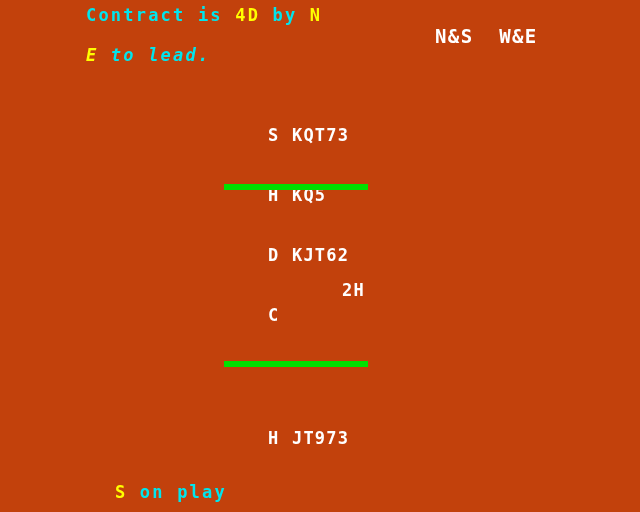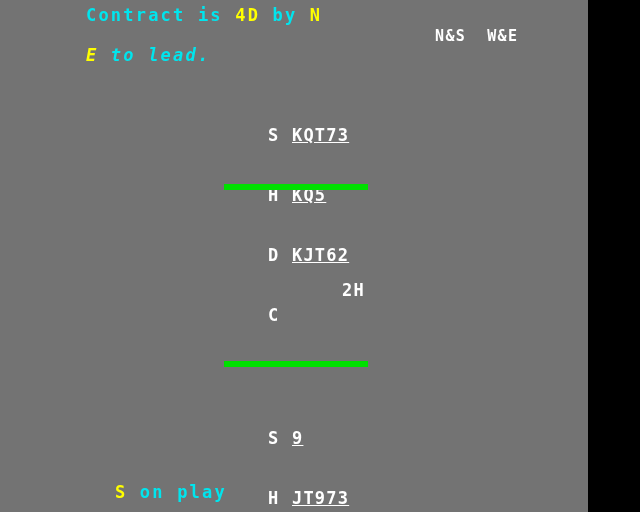--- a/index.html
+++ b/index.html
@@ -3,23 +3,23 @@
 <meta charset="utf-8">
 <title>Bridge</title>
 <style>
   html, body {
     margin: 0;
     padding: 0;
     background: #000000;
   }
   #screen {
     position: relative;
-    width: 588px;
+    width: 640px;
     height: 512px;
-    background: #737373;
+    background: #c2410c;
     overflow: hidden;
     font-family: "DejaVu Sans Mono", "Liberation Mono", monospace;
     -webkit-font-smoothing: none;
     font-smooth: never;
   }
   .abs { position: absolute; white-space: pre; }
 
   
   .t-main {
     font-size: 17px;
@@ -27,39 +27,39 @@
     letter-spacing: 2.2px;
     font-weight: 700;
   }
   .t-hand {
     font-size: 17px;
     line-height: 20px;
     letter-spacing: 1.2px;
     font-weight: 700;
   }
   .t-small {
-    font-size: 15px;
+    font-size: 19px;
     line-height: 18px;
     letter-spacing: 1.4px;
     font-weight: 700;
   }
 
   .c-cyan   { color: #00e5ee; }
   .c-yellow { color: #ffff00; }
   .c-white  { color: #ffffff; }
 
   
   #contract-line { left: 86px;  top: 5px; }
   #lead-line     { left: 86px;  top: 45px; font-style: italic; }
   #tricks-title  { left: 446px; top: 5px; }
   #tricks-head   { left: 435px; top: 27px; }
 
   
   .hand { }
-  .hand .row { display: block; text-decoration: underline; }
+  .hand .row { display: block; }
   .hand .suit {
     display: inline-block;
     width: 24px;
   }
   #north-hand { left: 268px; top: 85px; }
   #south-hand { left: 268px; top: 388px; }
 
   
   .bar {
     background: #00e000;
@@ -93,21 +93,20 @@
     <span class="row"><span class="suit">D</span><span>KJT62</span></span>
     <span class="row"><span class="suit">C</span><span></span></span>
   </div>
 
   <div class="abs bar" id="bar-top"></div>
   <div class="abs bar" id="bar-bottom"></div>
 
   <div class="abs t-hand c-white" id="card-east">2H</div>
 
   <div class="abs t-hand c-white hand" id="south-hand">
-    <span class="row"><span class="suit">S</span><span>9</span></span>
     <span class="row"><span class="suit">H</span><span>JT973</span></span>
     
     
   </div>
 
   <div class="abs t-main" id="onplay-line"><span class="c-yellow">S</span><span class="c-cyan"> on play</span></div>
 
 </div>
 
 </body></html>

